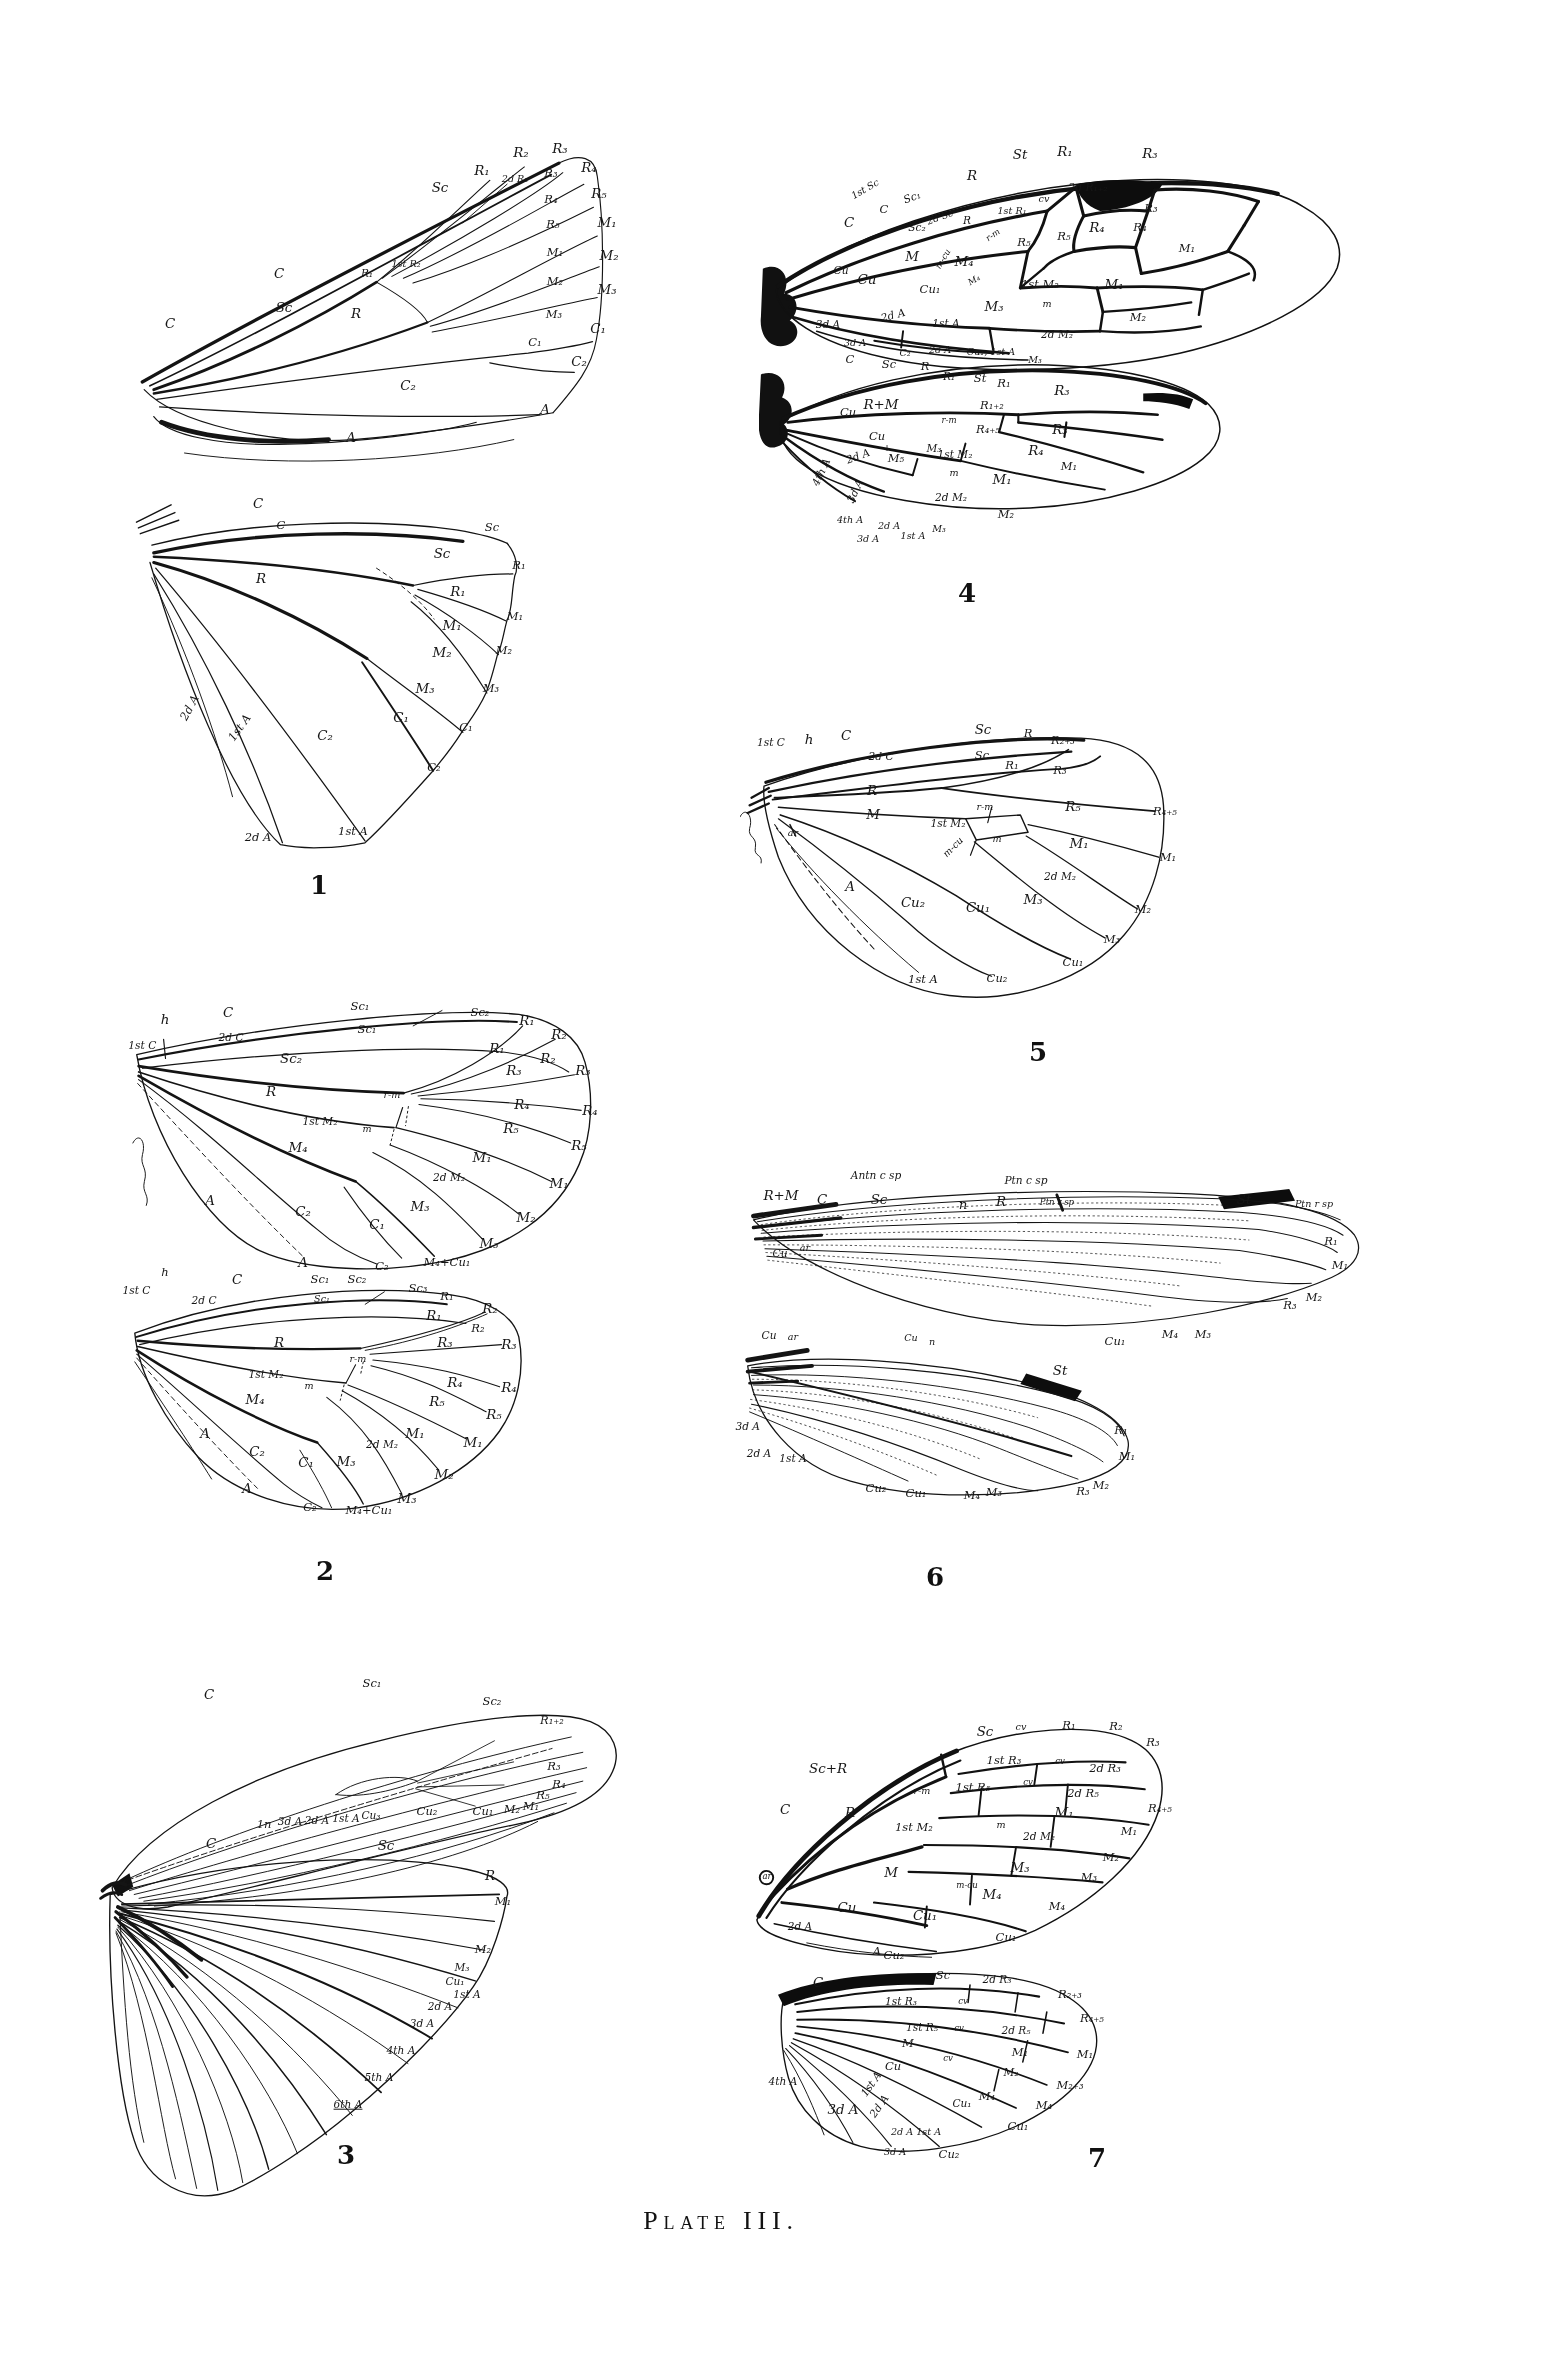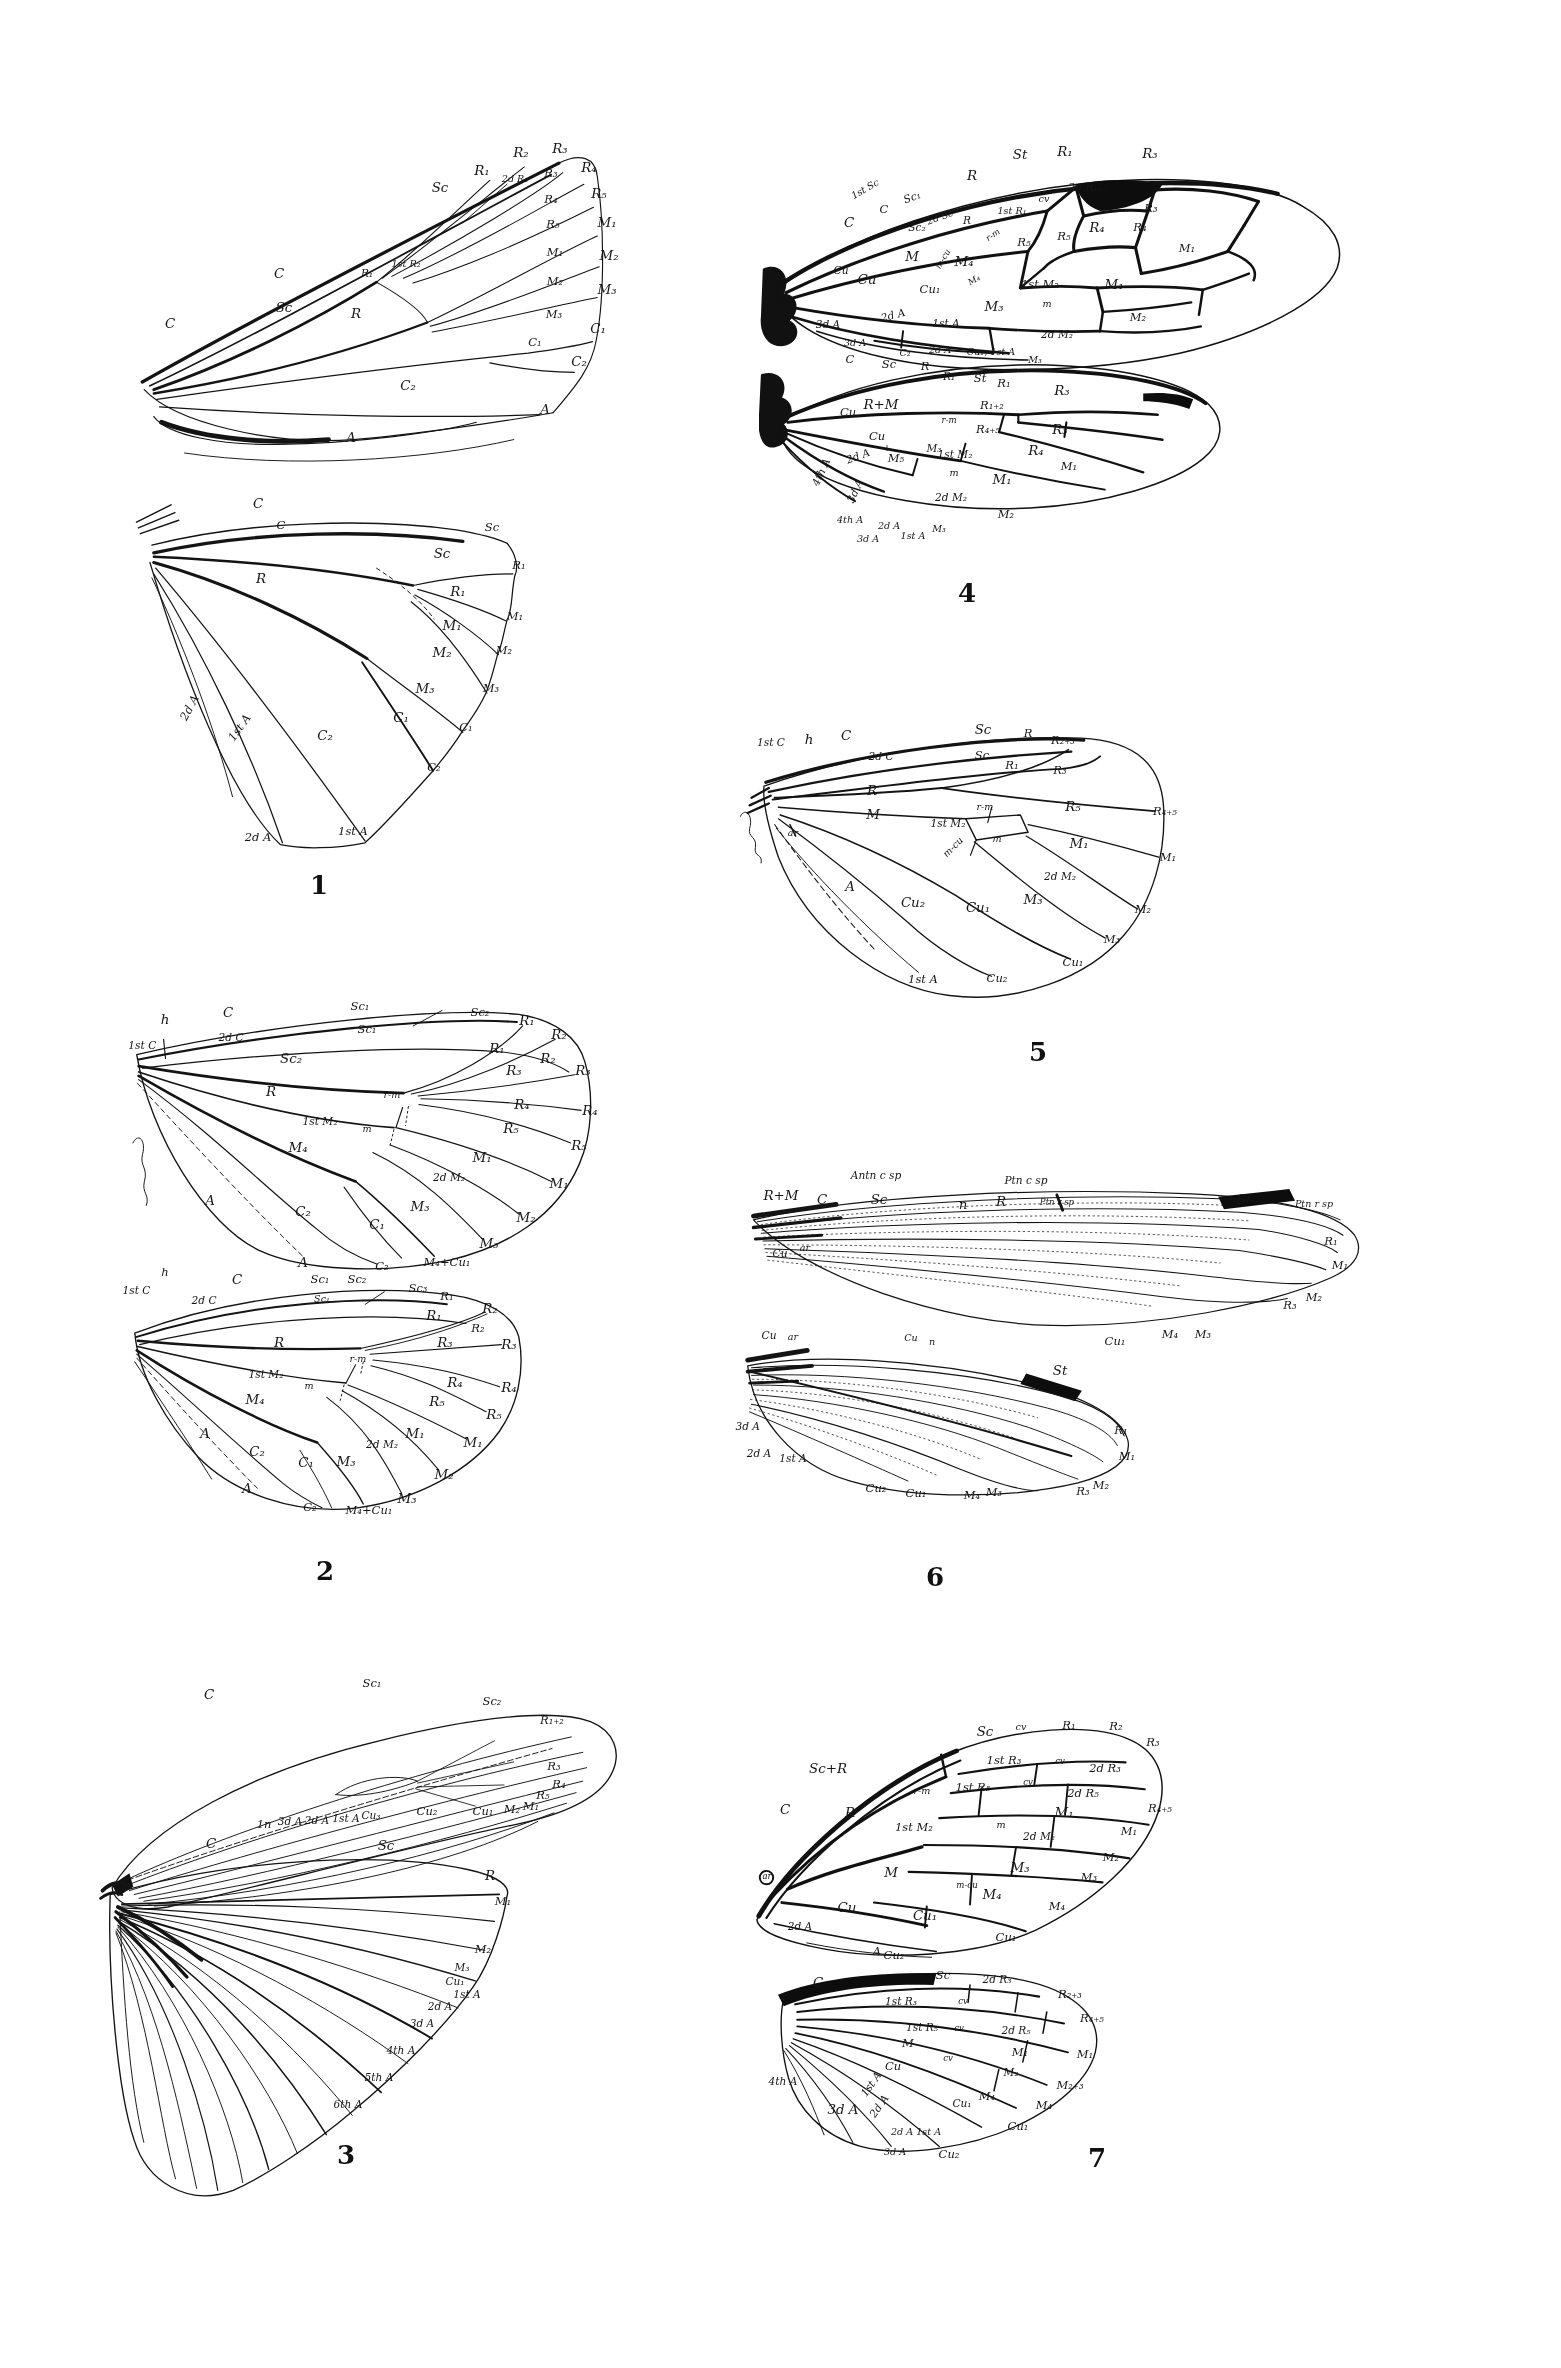--- a/index.html
+++ b/index.html
@@ -312,21 +312,21 @@
         <span class="vlabel" style="left: 399px; top: 195px; transform: translate(-50%, -50%);">R</span>
         <span class="vlabel" style="left: 412px; top: 221px; font-size: 11.5px; transform: translate(-50%, -50%);">M₁</span>
         <span class="vlabel" style="left: 392px; top: 269px; font-size: 11.5px; transform: translate(-50%, -50%);">M₂</span>
         <span class="vlabel" style="left: 371px; top: 286px; font-size: 10.6px; transform: translate(-50%, -50%);">M₃</span>
         <span class="vlabel" style="left: 364px; top: 300px; font-size: 10.6px; transform: translate(-50%, -50%);">Cu₁</span>
         <span class="vlabel" style="left: 376px; top: 313px; font-size: 10.6px; transform: translate(-50%, -50%);">1st A</span>
         <span class="vlabel" style="left: 349px; top: 325px; font-size: 10.6px; transform: translate(-50%, -50%);">2d A</span>
         <span class="vlabel" style="left: 331px; top: 342px; font-size: 10.6px; transform: translate(-50%, -50%);">3d A</span>
         <span class="vlabel" style="left: 310px; top: 369px; font-size: 10.6px; transform: translate(-50%, -50%);">4th A</span>
         <span class="vlabel" style="left: 288px; top: 396px; font-size: 10.6px; transform: translate(-50%, -50%);">5th A</span>
-        <span class="vlabel" style="left: 257px; top: 423px; font-size: 10.6px; transform: translate(-50%, -50%);">6th A</span>
+        <span class="vlabel" style="left: 257px; top: 423px; font-size: 10.6px; transform: translate(-50%, -50%); text-decoration: underline;">6th A</span>
       </div>
     <div class="fig-number" style="left: 255px; top: 474px;">3</div>
   </div>
 
   <div class="fig" style="left:759px;top:134px;width:682px;height:500px">
     <svg width="682" height="500" viewBox="0 0 710 520">
       <g stroke="#111" fill="none" stroke-linecap="round" stroke-linejoin="round">
         <path d="M4,140 C22,132 34,148 26,166 C40,166 44,184 32,194 C44,200 42,216 28,220 C10,224 0,208 2,190 Z" fill="#111" stroke="none"></path>
         <path d="M2,250 C20,244 32,258 24,274 C36,278 38,294 26,302 C34,310 30,324 16,326 C2,328 -2,310 0,292 Z" fill="#111" stroke="none"></path>
         <path d="M18,162 C90,106 220,64 340,51 C440,41 528,51 566,75 C598,93 610,116 602,139 C588,175 518,209 438,228 C348,248 212,252 128,232 C62,217 20,190 18,162 Z" stroke-width="1.6"></path>
@@ -702,14 +702,15 @@
         <span class="vlabel" style="left: 141px; top: 360px; font-size: 10.6px; transform: translate(-50%, -50%) rotate(-55deg);">1st A</span>
         <span class="vlabel" style="left: 149px; top: 382px; font-size: 10.6px; transform: translate(-50%, -50%) rotate(-55deg);">2d A</span>
         <span class="vlabel" style="left: 113px; top: 386px; transform: translate(-50%, -50%);">3d A</span>
         <span class="vlabel" style="left: 53px; top: 357px; font-size: 10.6px; transform: translate(-50%, -50%);">4th A</span>
         <span class="vlabel" style="left: 186px; top: 408px; font-size: 9.6px; transform: translate(-50%, -50%);">2d A 1st A</span>
         <span class="vlabel" style="left: 165px; top: 428px; font-size: 9.6px; transform: translate(-50%, -50%);">3d A</span>
       </div>
     <div class="fig-number" style="left: 367px; top: 434px;">7</div>
   </div>
 
+  <div id="caption">Plate III.</div>
 </div>
 
 
 </body></html>

